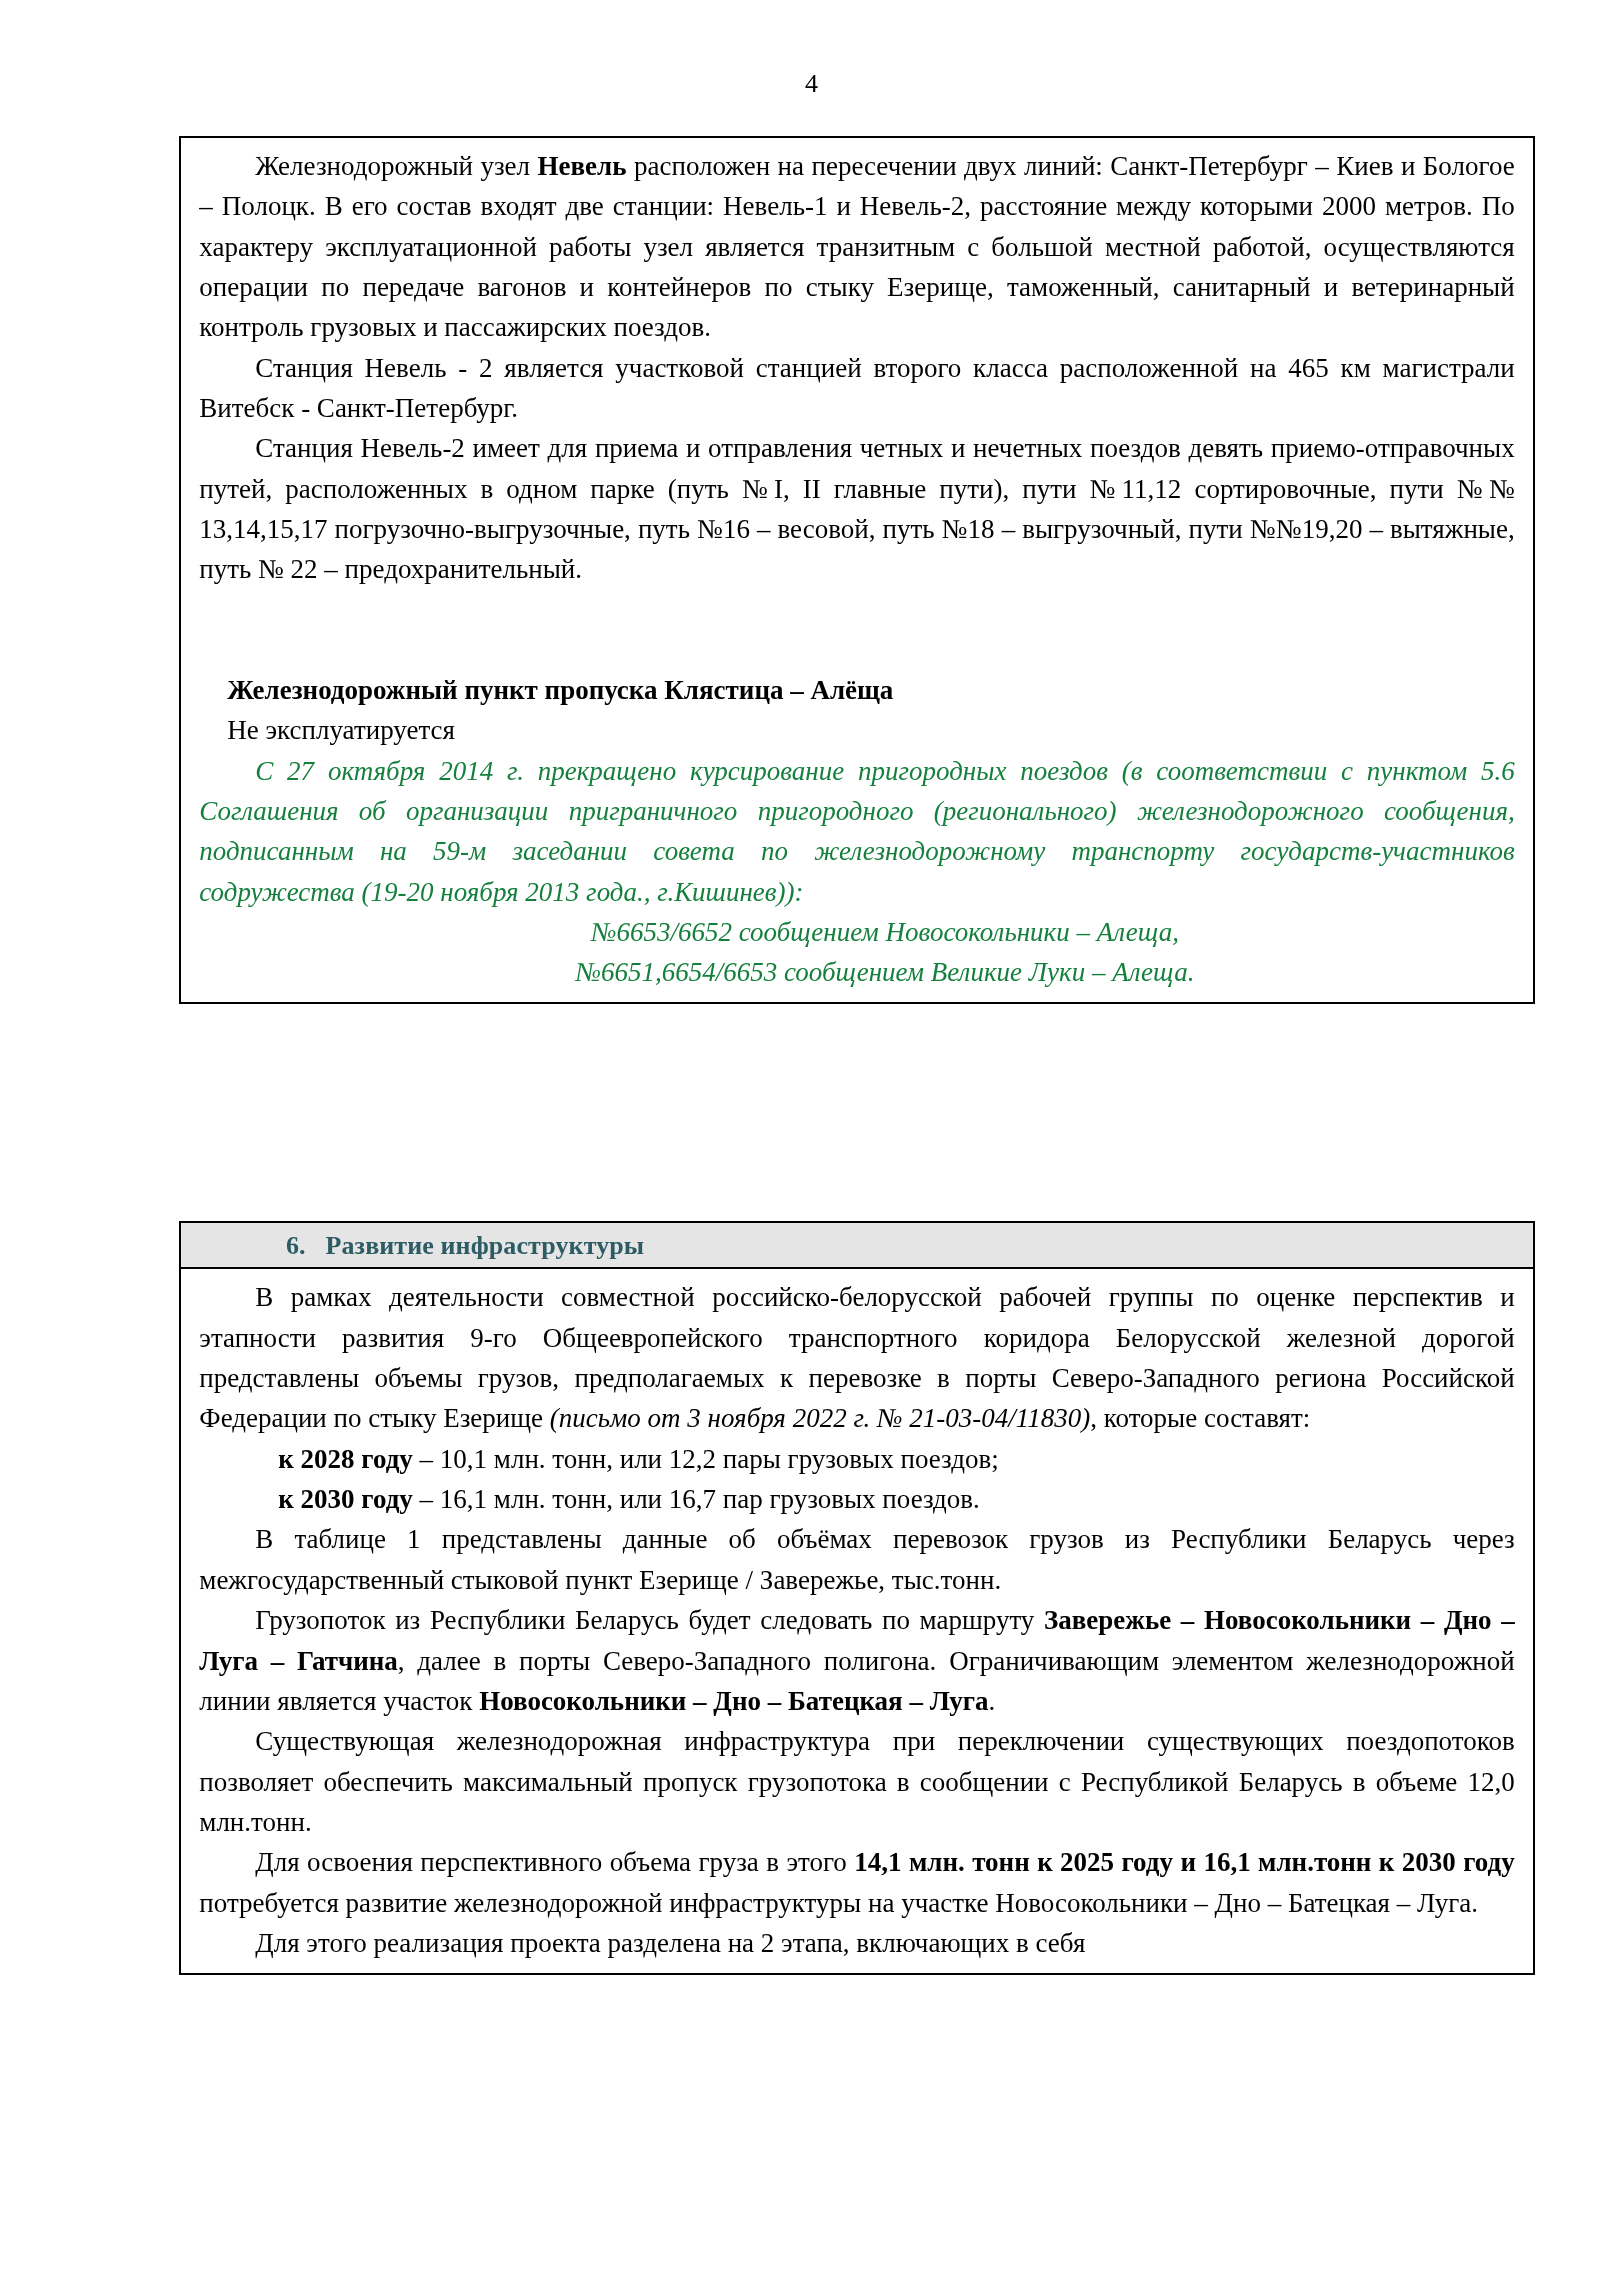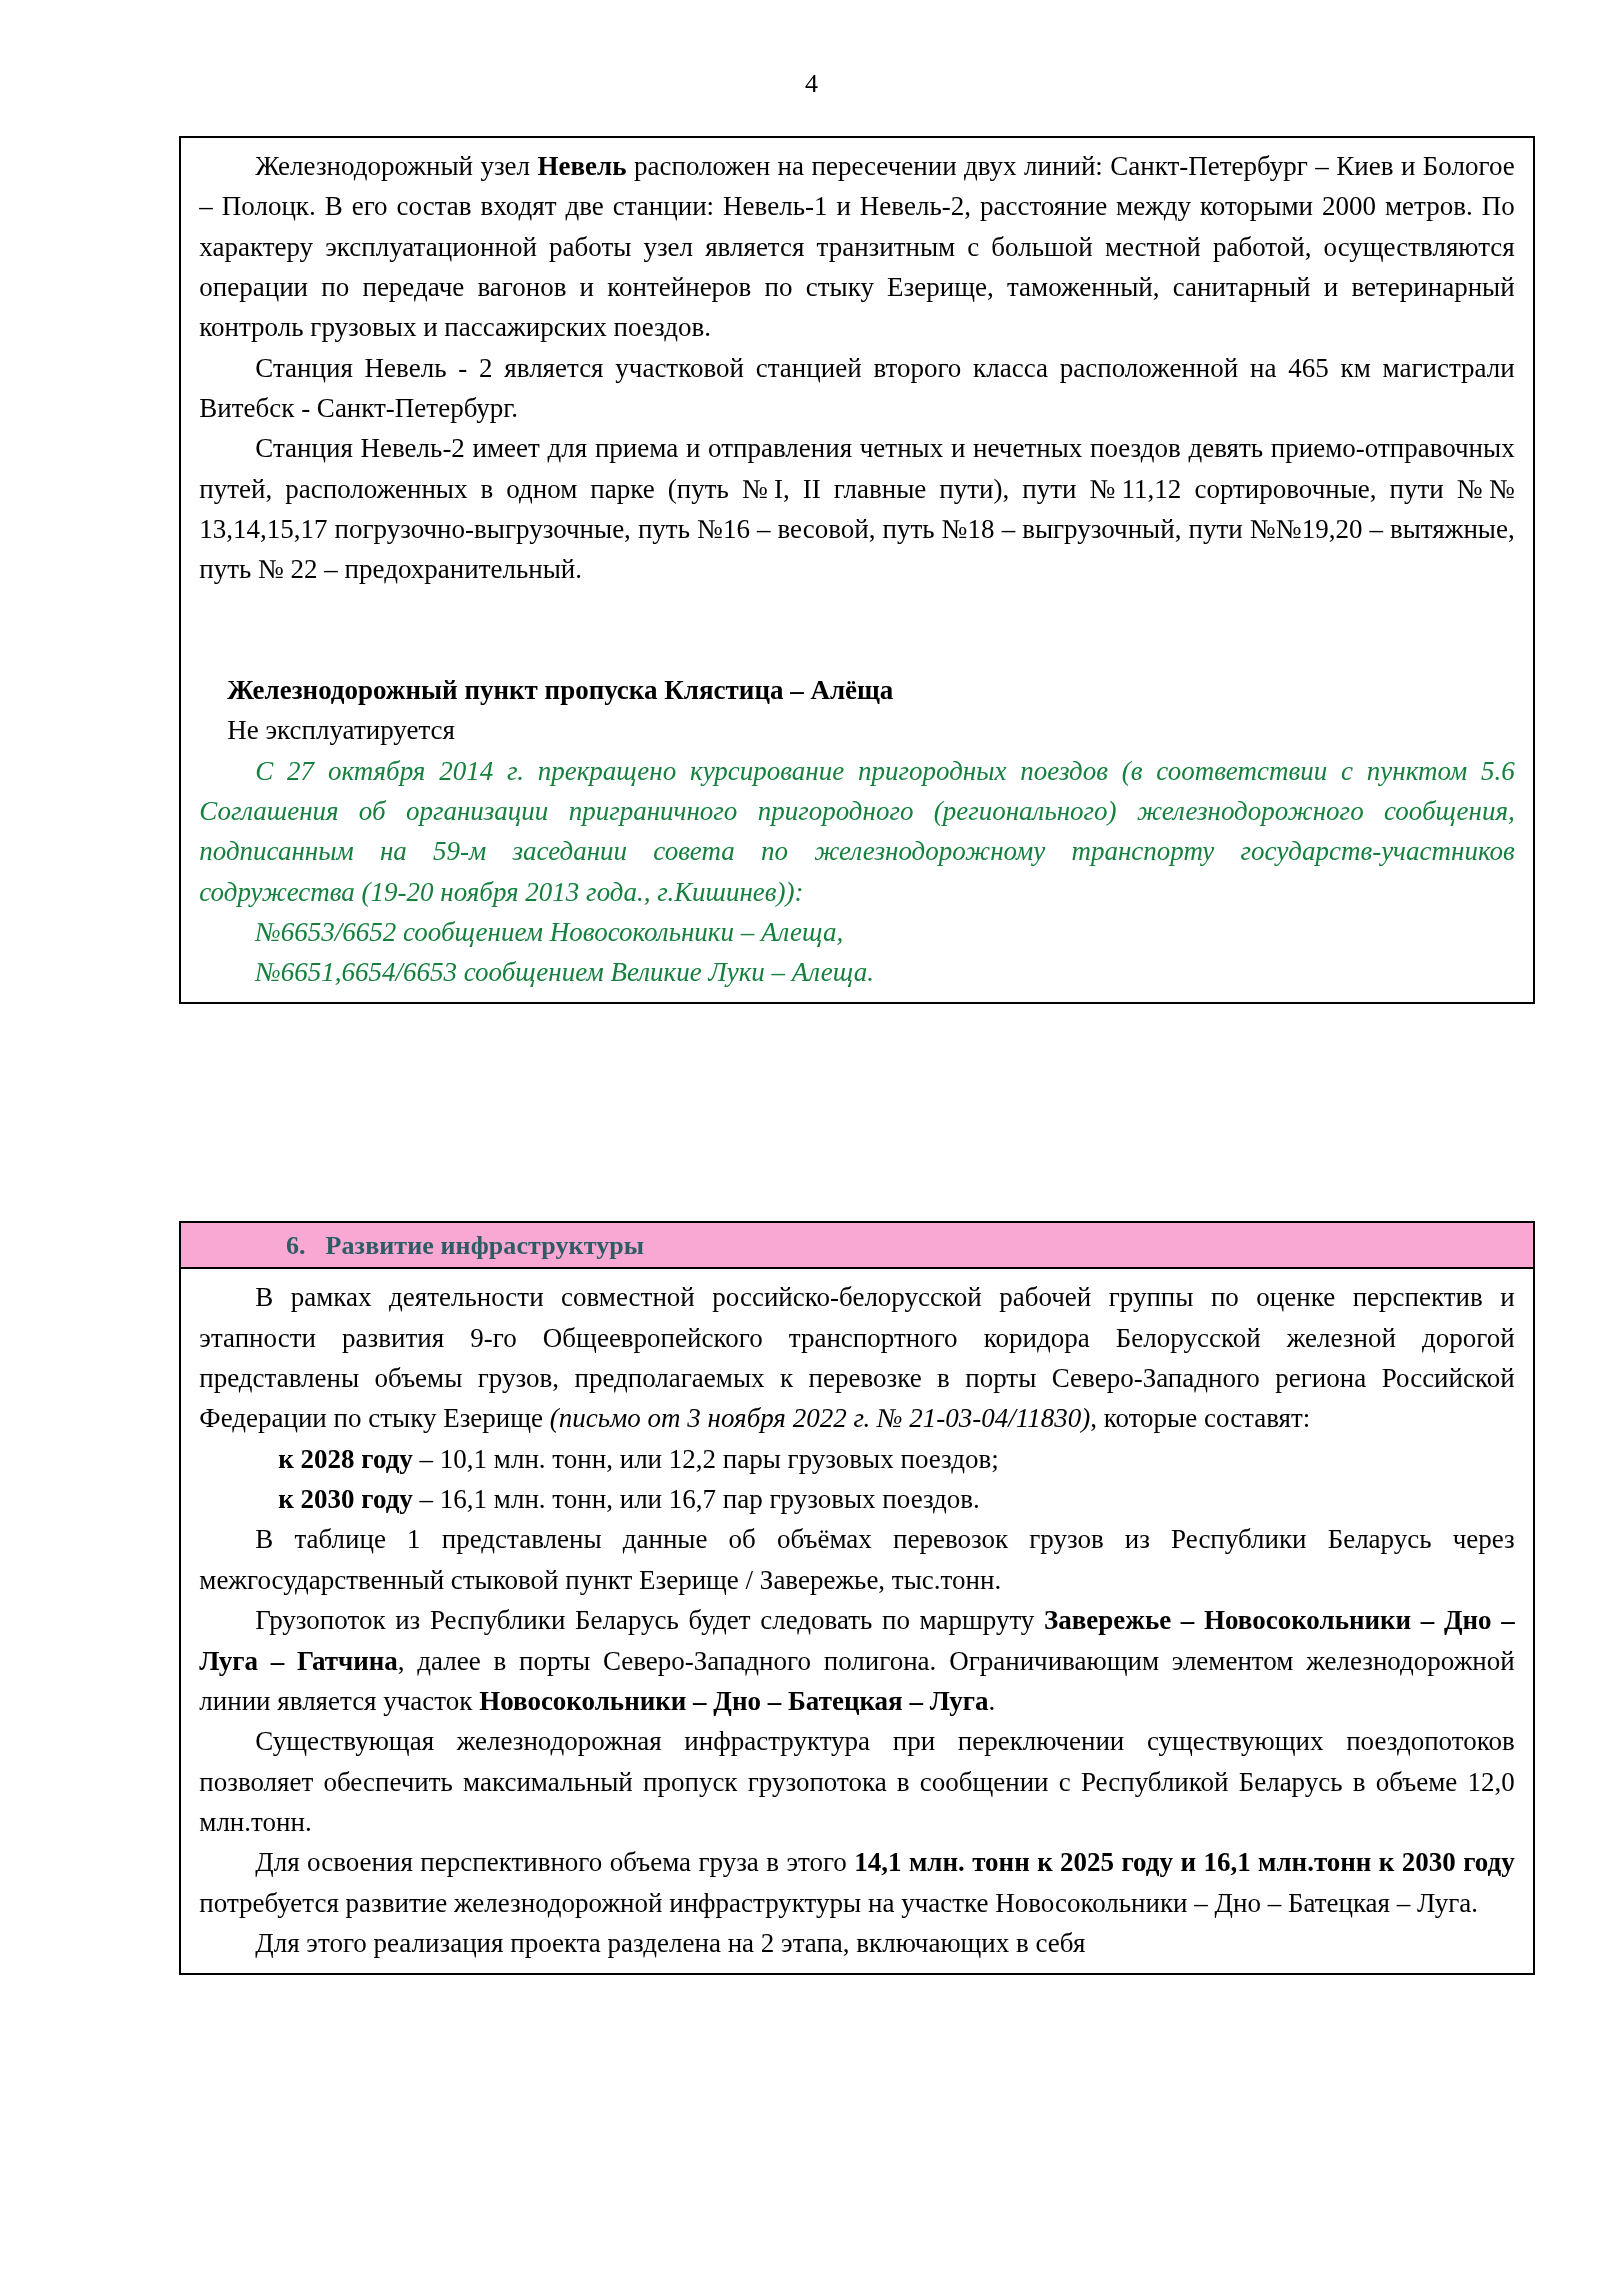--- a/index.html
+++ b/index.html
@@ -47,21 +47,21 @@
 
   #block-1 { top: 136px; }
   #block-2 { top: 1221px; }
 
   .block-inner {
     padding: 7.9px 18.3px 9.2px 18.3px;
   }
 
   
   .section-bar {
-    background: #f9a8d4;
+    background: #e5e5e5;
     border-bottom: 2.6px solid #000000;
     padding: 9.2px 0 7.9px 0;
     box-sizing: border-box;
   }
   .section-bar-text {
     color: #2d5c64;
     font-weight: bold;
     font-size: 26px;
     line-height: 1.05;
     padding-left: 105px;
@@ -85,21 +85,21 @@
     font-size: 27px;
     line-height: 1.495;
     text-align: justify;
     text-indent: 56px;
     color: #15803d;
     font-style: italic;
   }
   p.blue.listline {
     text-indent: 0;
     padding-left: 56px;
-    text-align: left;
+    text-align: center;
   }
 
   p.subhead {
     margin: 0;
     font-size: 27px;
     line-height: 1.495;
     font-weight: bold;
     text-indent: 0;
     padding-left: 28px;
   }

